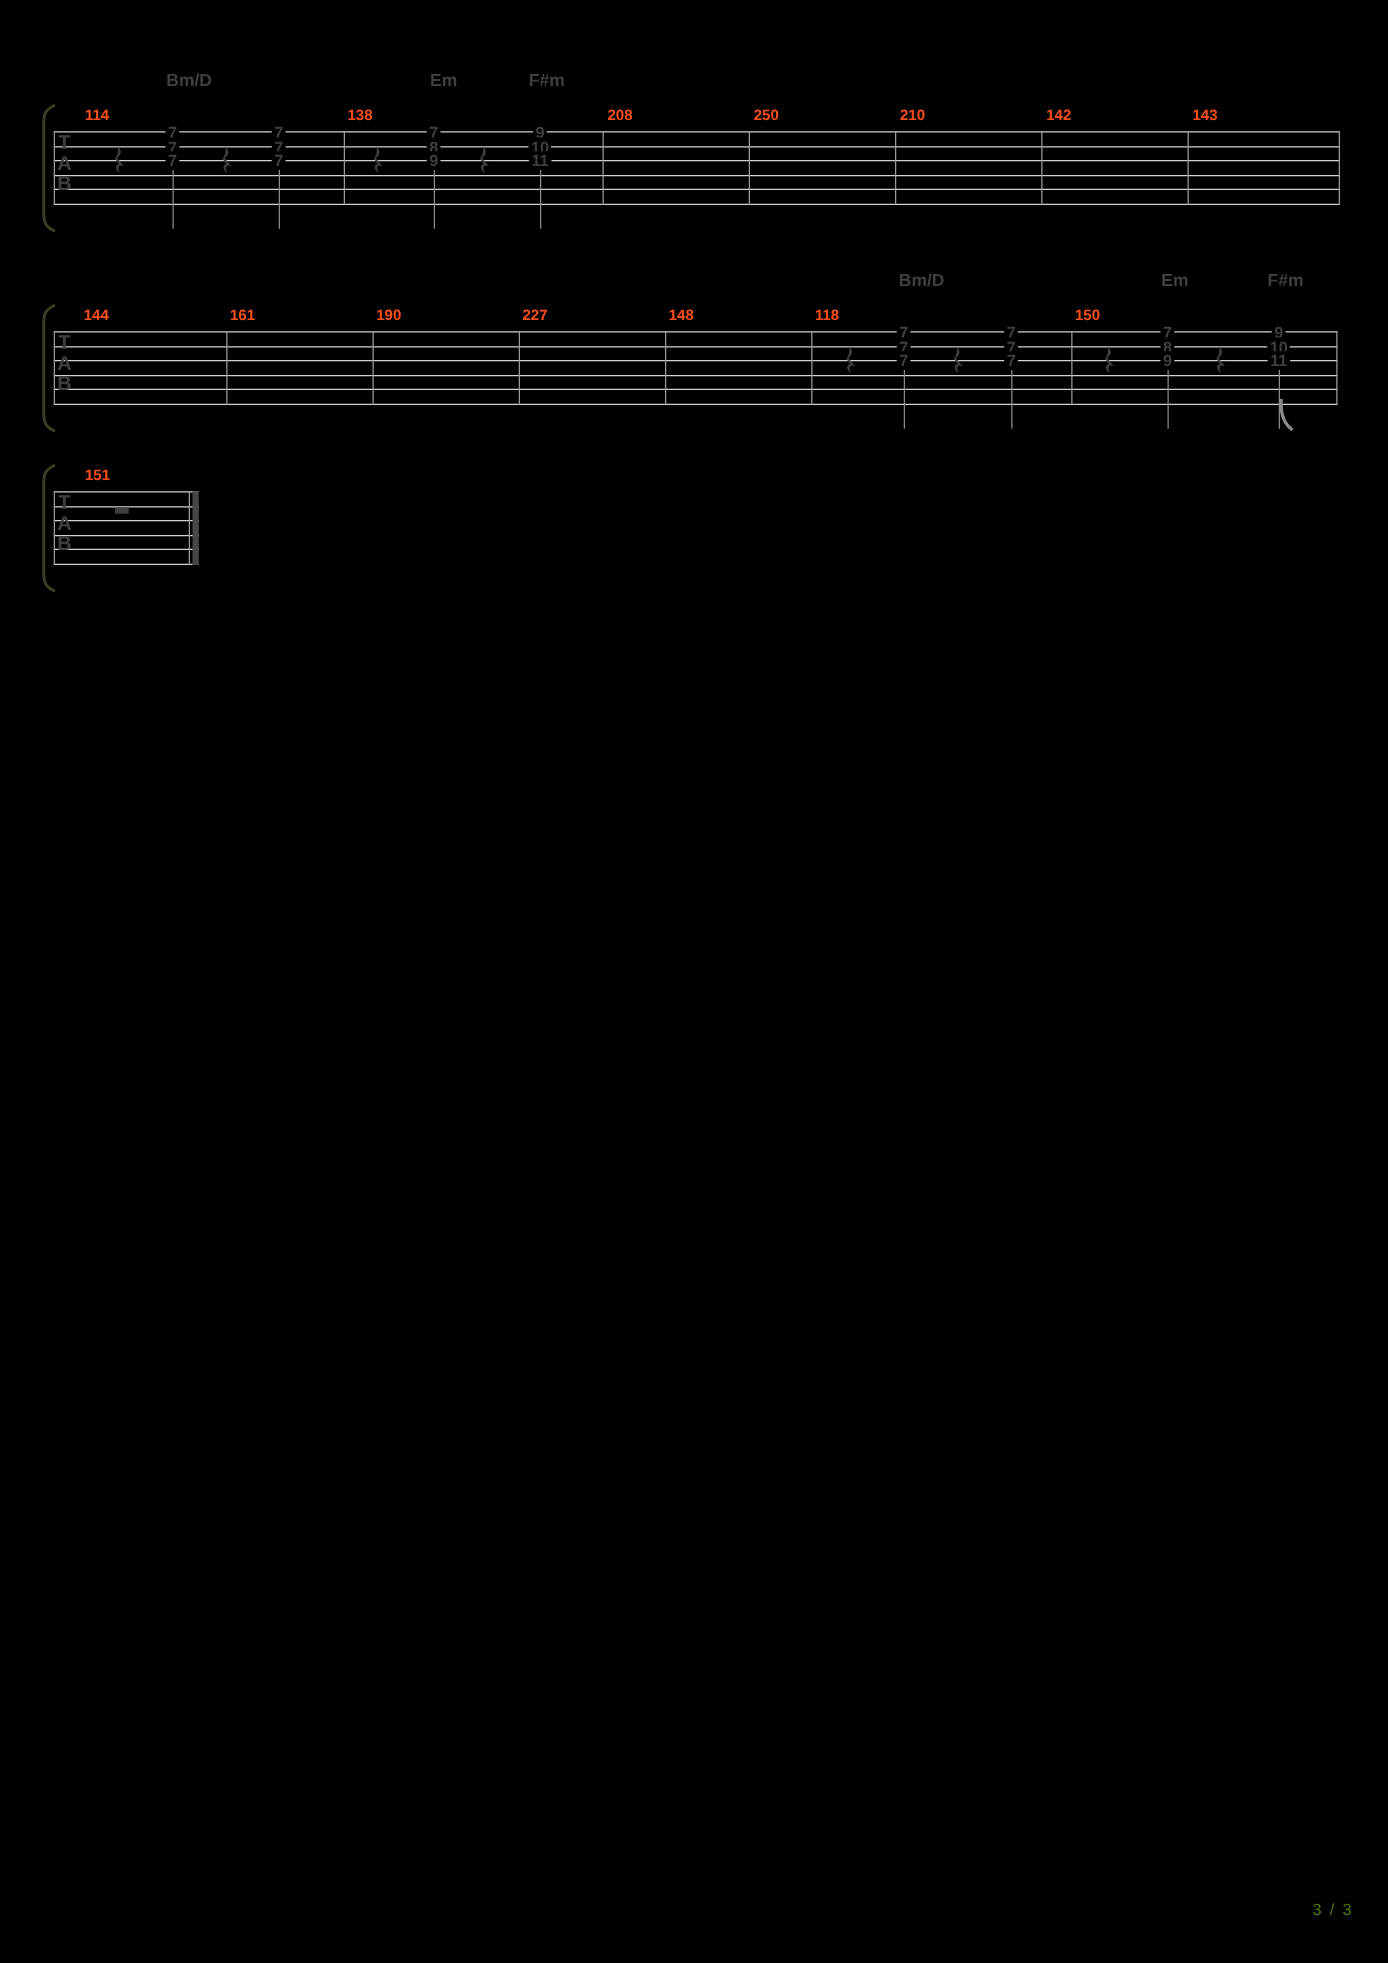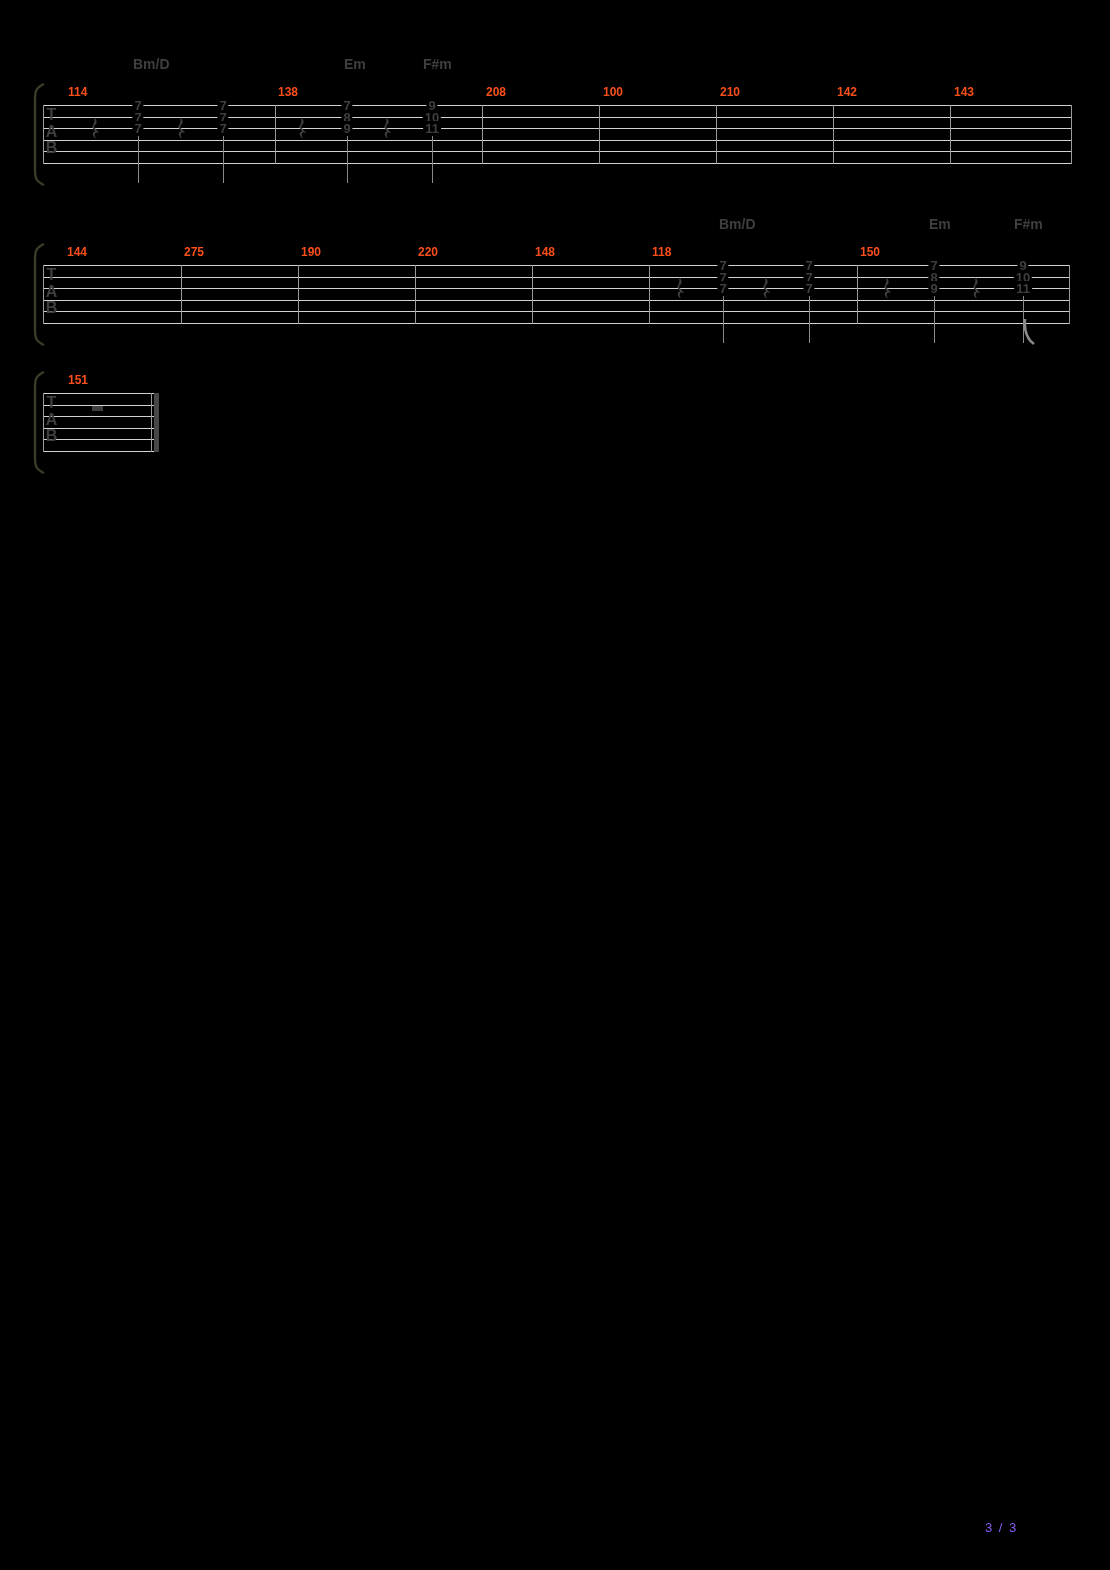--- a/index.html
+++ b/index.html
@@ -1,21 +1,21 @@
 <!DOCTYPE html>
 <html><head>
 <meta charset="utf-8">
 <style>
   html,body{margin:0;padding:0;background:#000;}
   body{width:1110px;height:1570px;position:relative;overflow:hidden;
        font-family:"Liberation Sans",sans-serif;}
   #page{position:absolute;inset:0;background:#000;}
   #score{position:absolute;inset:0;}
-  #page-indicator{position:absolute;left:985px;top:1520px;
-       font:13px "Liberation Sans",sans-serif;color:#8b5cf6;letter-spacing:1.5px;
+  #page-indicator{position:absolute;left:1050px;top:1520px;
+       font:13px "Liberation Sans",sans-serif;color:#4d7c0f;letter-spacing:1.5px;
        white-space:pre;}
 </style>
 </head>
 <body>
 
 <div id="page">
   <div id="score">
       <div style="position: absolute; left: 30px; top: 83px; width: 17px; height: 103px;"><svg width="17" height="103" viewBox="0 0 17 103">
        <path d="M14 1 C6 5 5 8 5 16 L5 87 C5 95 6 98 14 102" fill="none" stroke="#3c3c29" stroke-width="2.4"></path>
         </svg></div>
@@ -32,21 +32,21 @@
       <div style="position: absolute; left: 716px; top: 105px; width: 1px; height: 59px; background: rgb(155, 155, 155);"></div>
       <div style="position: absolute; left: 833px; top: 105px; width: 1px; height: 59px; background: rgb(155, 155, 155);"></div>
       <div style="position: absolute; left: 950px; top: 105px; width: 1px; height: 59px; background: rgb(155, 155, 155);"></div>
       <div style="position: absolute; left: 1071px; top: 105px; width: 1px; height: 59px; background: rgb(155, 155, 155);"></div>
       <div style="position: absolute; left: 44px; top: 106px; width: 15px; text-align: center; color: rgb(63, 63, 63); font: bold 16px &quot;Liberation Sans&quot;, sans-serif;">T</div>
       <div style="position: absolute; left: 44px; top: 122.5px; width: 15px; text-align: center; color: rgb(63, 63, 63); font: bold 16px &quot;Liberation Sans&quot;, sans-serif;">A</div>
       <div style="position: absolute; left: 44px; top: 139px; width: 15px; text-align: center; color: rgb(63, 63, 63); font: bold 16px &quot;Liberation Sans&quot;, sans-serif;">B</div>
       <div style="position: absolute; left: 68px; top: 86px; color: rgb(250, 79, 26); font: bold 12px / 12px &quot;Liberation Sans&quot;, sans-serif;">114</div>
       <div style="position: absolute; left: 278px; top: 86px; color: rgb(250, 79, 26); font: bold 12px / 12px &quot;Liberation Sans&quot;, sans-serif;">138</div>
       <div style="position: absolute; left: 486px; top: 86px; color: rgb(250, 79, 26); font: bold 12px / 12px &quot;Liberation Sans&quot;, sans-serif;">208</div>
-      <div style="position: absolute; left: 603px; top: 86px; color: rgb(250, 79, 26); font: bold 12px / 12px &quot;Liberation Sans&quot;, sans-serif;">100</div>
+      <div style="position: absolute; left: 603px; top: 86px; color: rgb(250, 79, 26); font: bold 12px / 12px &quot;Liberation Sans&quot;, sans-serif;">250</div>
       <div style="position: absolute; left: 720px; top: 86px; color: rgb(250, 79, 26); font: bold 12px / 12px &quot;Liberation Sans&quot;, sans-serif;">210</div>
       <div style="position: absolute; left: 837px; top: 86px; color: rgb(250, 79, 26); font: bold 12px / 12px &quot;Liberation Sans&quot;, sans-serif;">142</div>
       <div style="position: absolute; left: 954px; top: 86px; color: rgb(250, 79, 26); font: bold 12px / 12px &quot;Liberation Sans&quot;, sans-serif;">143</div>
       <div style="position: absolute; left: 133px; top: 58px; color: rgb(63, 63, 63); font: bold 14px / 13px &quot;Liberation Sans&quot;, sans-serif;">Bm/D</div>
       <div style="position: absolute; left: 344px; top: 58px; color: rgb(63, 63, 63); font: bold 14px / 13px &quot;Liberation Sans&quot;, sans-serif;">Em</div>
       <div style="position: absolute; left: 423px; top: 58px; color: rgb(63, 63, 63); font: bold 14px / 13px &quot;Liberation Sans&quot;, sans-serif;">F#m</div>
       <div style="position: absolute; left: 91px; top: 117px;"><svg width="11" height="25" viewBox="0 0 10 24">
   <path d="M2.8 0 C4.8 2.6 6 4.6 4.4 6.8 L2.4 9.3 L7.6 15.3 C3.9 13.9 2 15.5 4.5 20.8
            C0.6 18.1 0.4 14.2 3.7 13.6 L0.7 9.6 C2.7 7.2 3.5 4.2 2.8 0 Z" fill="#3f3f3f"></path>
         </svg></div>
@@ -92,23 +92,23 @@
       <div style="position: absolute; left: 298px; top: 265px; width: 1px; height: 59px; background: rgb(155, 155, 155);"></div>
       <div style="position: absolute; left: 415px; top: 265px; width: 1px; height: 59px; background: rgb(155, 155, 155);"></div>
       <div style="position: absolute; left: 532px; top: 265px; width: 1px; height: 59px; background: rgb(155, 155, 155);"></div>
       <div style="position: absolute; left: 649px; top: 265px; width: 1px; height: 59px; background: rgb(155, 155, 155);"></div>
       <div style="position: absolute; left: 857px; top: 265px; width: 1px; height: 59px; background: rgb(155, 155, 155);"></div>
       <div style="position: absolute; left: 1069px; top: 265px; width: 1px; height: 59px; background: rgb(155, 155, 155);"></div>
       <div style="position: absolute; left: 44px; top: 266px; width: 15px; text-align: center; color: rgb(63, 63, 63); font: bold 16px &quot;Liberation Sans&quot;, sans-serif;">T</div>
       <div style="position: absolute; left: 44px; top: 282.5px; width: 15px; text-align: center; color: rgb(63, 63, 63); font: bold 16px &quot;Liberation Sans&quot;, sans-serif;">A</div>
       <div style="position: absolute; left: 44px; top: 299px; width: 15px; text-align: center; color: rgb(63, 63, 63); font: bold 16px &quot;Liberation Sans&quot;, sans-serif;">B</div>
       <div style="position: absolute; left: 67px; top: 246px; color: rgb(250, 79, 26); font: bold 12px / 12px &quot;Liberation Sans&quot;, sans-serif;">144</div>
-      <div style="position: absolute; left: 184px; top: 246px; color: rgb(250, 79, 26); font: bold 12px / 12px &quot;Liberation Sans&quot;, sans-serif;">275</div>
+      <div style="position: absolute; left: 184px; top: 246px; color: rgb(250, 79, 26); font: bold 12px / 12px &quot;Liberation Sans&quot;, sans-serif;">161</div>
       <div style="position: absolute; left: 301px; top: 246px; color: rgb(250, 79, 26); font: bold 12px / 12px &quot;Liberation Sans&quot;, sans-serif;">190</div>
-      <div style="position: absolute; left: 418px; top: 246px; color: rgb(250, 79, 26); font: bold 12px / 12px &quot;Liberation Sans&quot;, sans-serif;">220</div>
+      <div style="position: absolute; left: 418px; top: 246px; color: rgb(250, 79, 26); font: bold 12px / 12px &quot;Liberation Sans&quot;, sans-serif;">227</div>
       <div style="position: absolute; left: 535px; top: 246px; color: rgb(250, 79, 26); font: bold 12px / 12px &quot;Liberation Sans&quot;, sans-serif;">148</div>
       <div style="position: absolute; left: 652px; top: 246px; color: rgb(250, 79, 26); font: bold 12px / 12px &quot;Liberation Sans&quot;, sans-serif;">118</div>
       <div style="position: absolute; left: 860px; top: 246px; color: rgb(250, 79, 26); font: bold 12px / 12px &quot;Liberation Sans&quot;, sans-serif;">150</div>
       <div style="position: absolute; left: 719px; top: 218px; color: rgb(63, 63, 63); font: bold 14px / 13px &quot;Liberation Sans&quot;, sans-serif;">Bm/D</div>
       <div style="position: absolute; left: 929px; top: 218px; color: rgb(63, 63, 63); font: bold 14px / 13px &quot;Liberation Sans&quot;, sans-serif;">Em</div>
       <div style="position: absolute; left: 1014px; top: 218px; color: rgb(63, 63, 63); font: bold 14px / 13px &quot;Liberation Sans&quot;, sans-serif;">F#m</div>
       <div style="position: absolute; left: 676px; top: 277px;"><svg width="11" height="25" viewBox="0 0 10 24">
   <path d="M2.8 0 C4.8 2.6 6 4.6 4.4 6.8 L2.4 9.3 L7.6 15.3 C3.9 13.9 2 15.5 4.5 20.8
            C0.6 18.1 0.4 14.2 3.7 13.6 L0.7 9.6 C2.7 7.2 3.5 4.2 2.8 0 Z" fill="#3f3f3f"></path>
         </svg></div>

